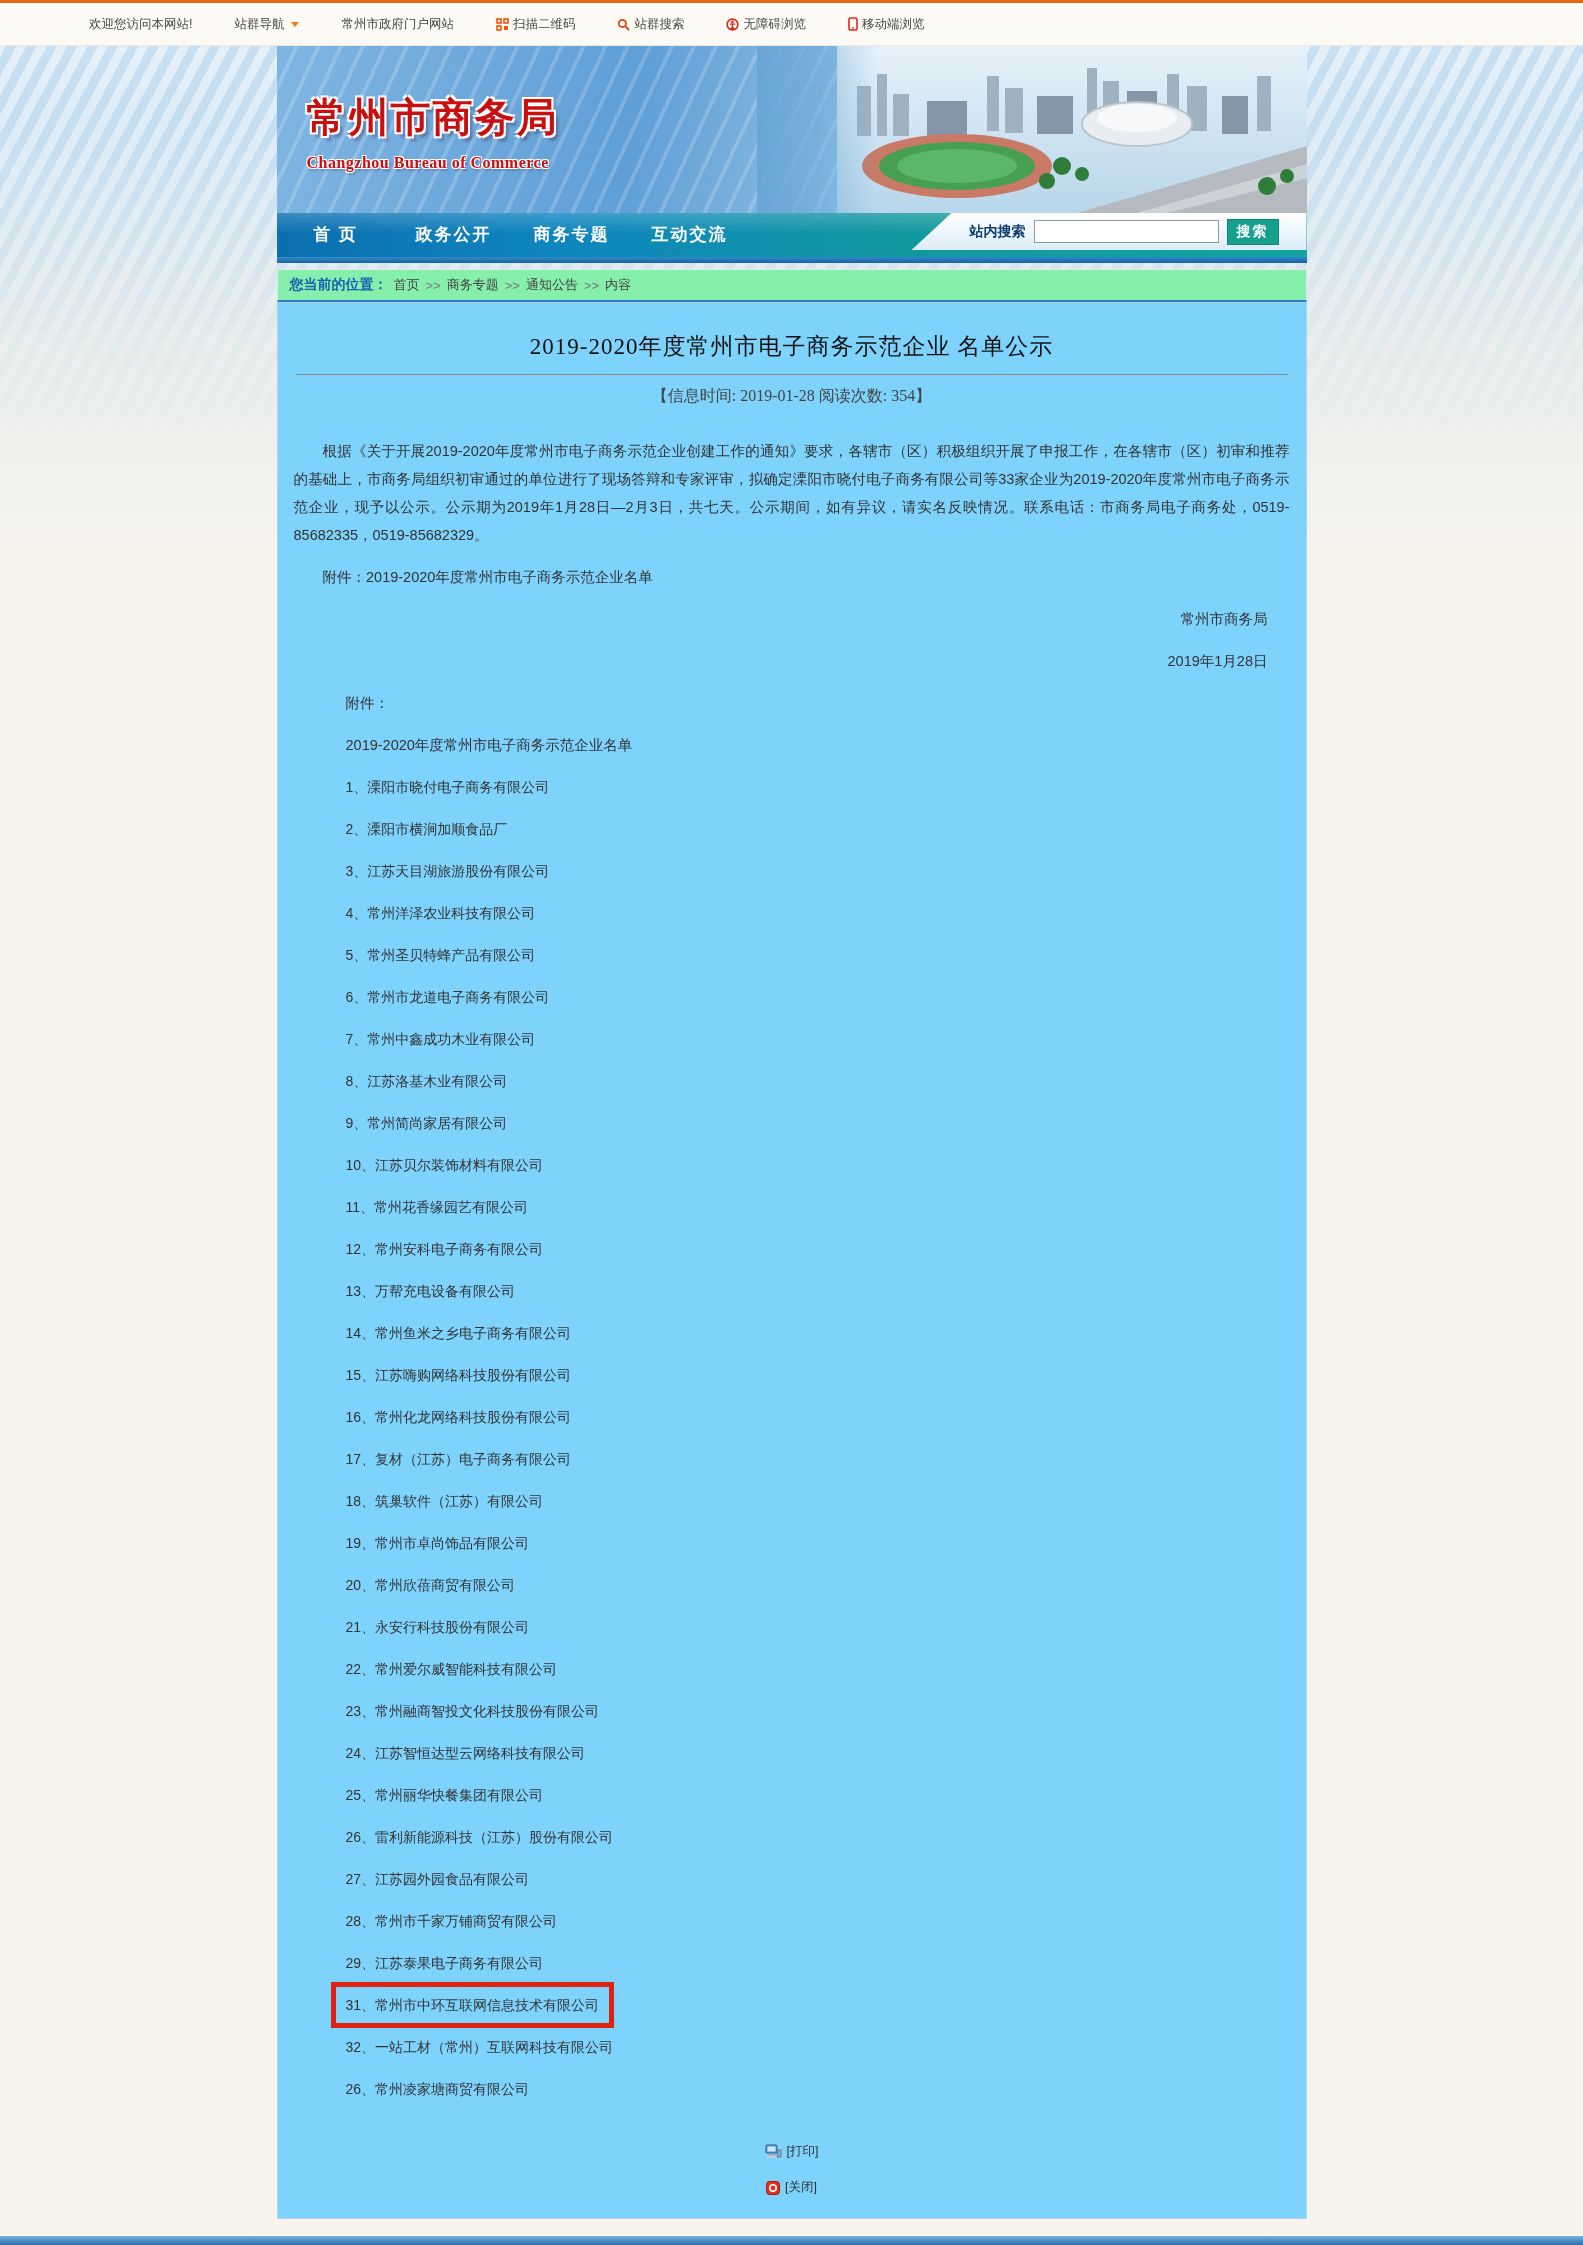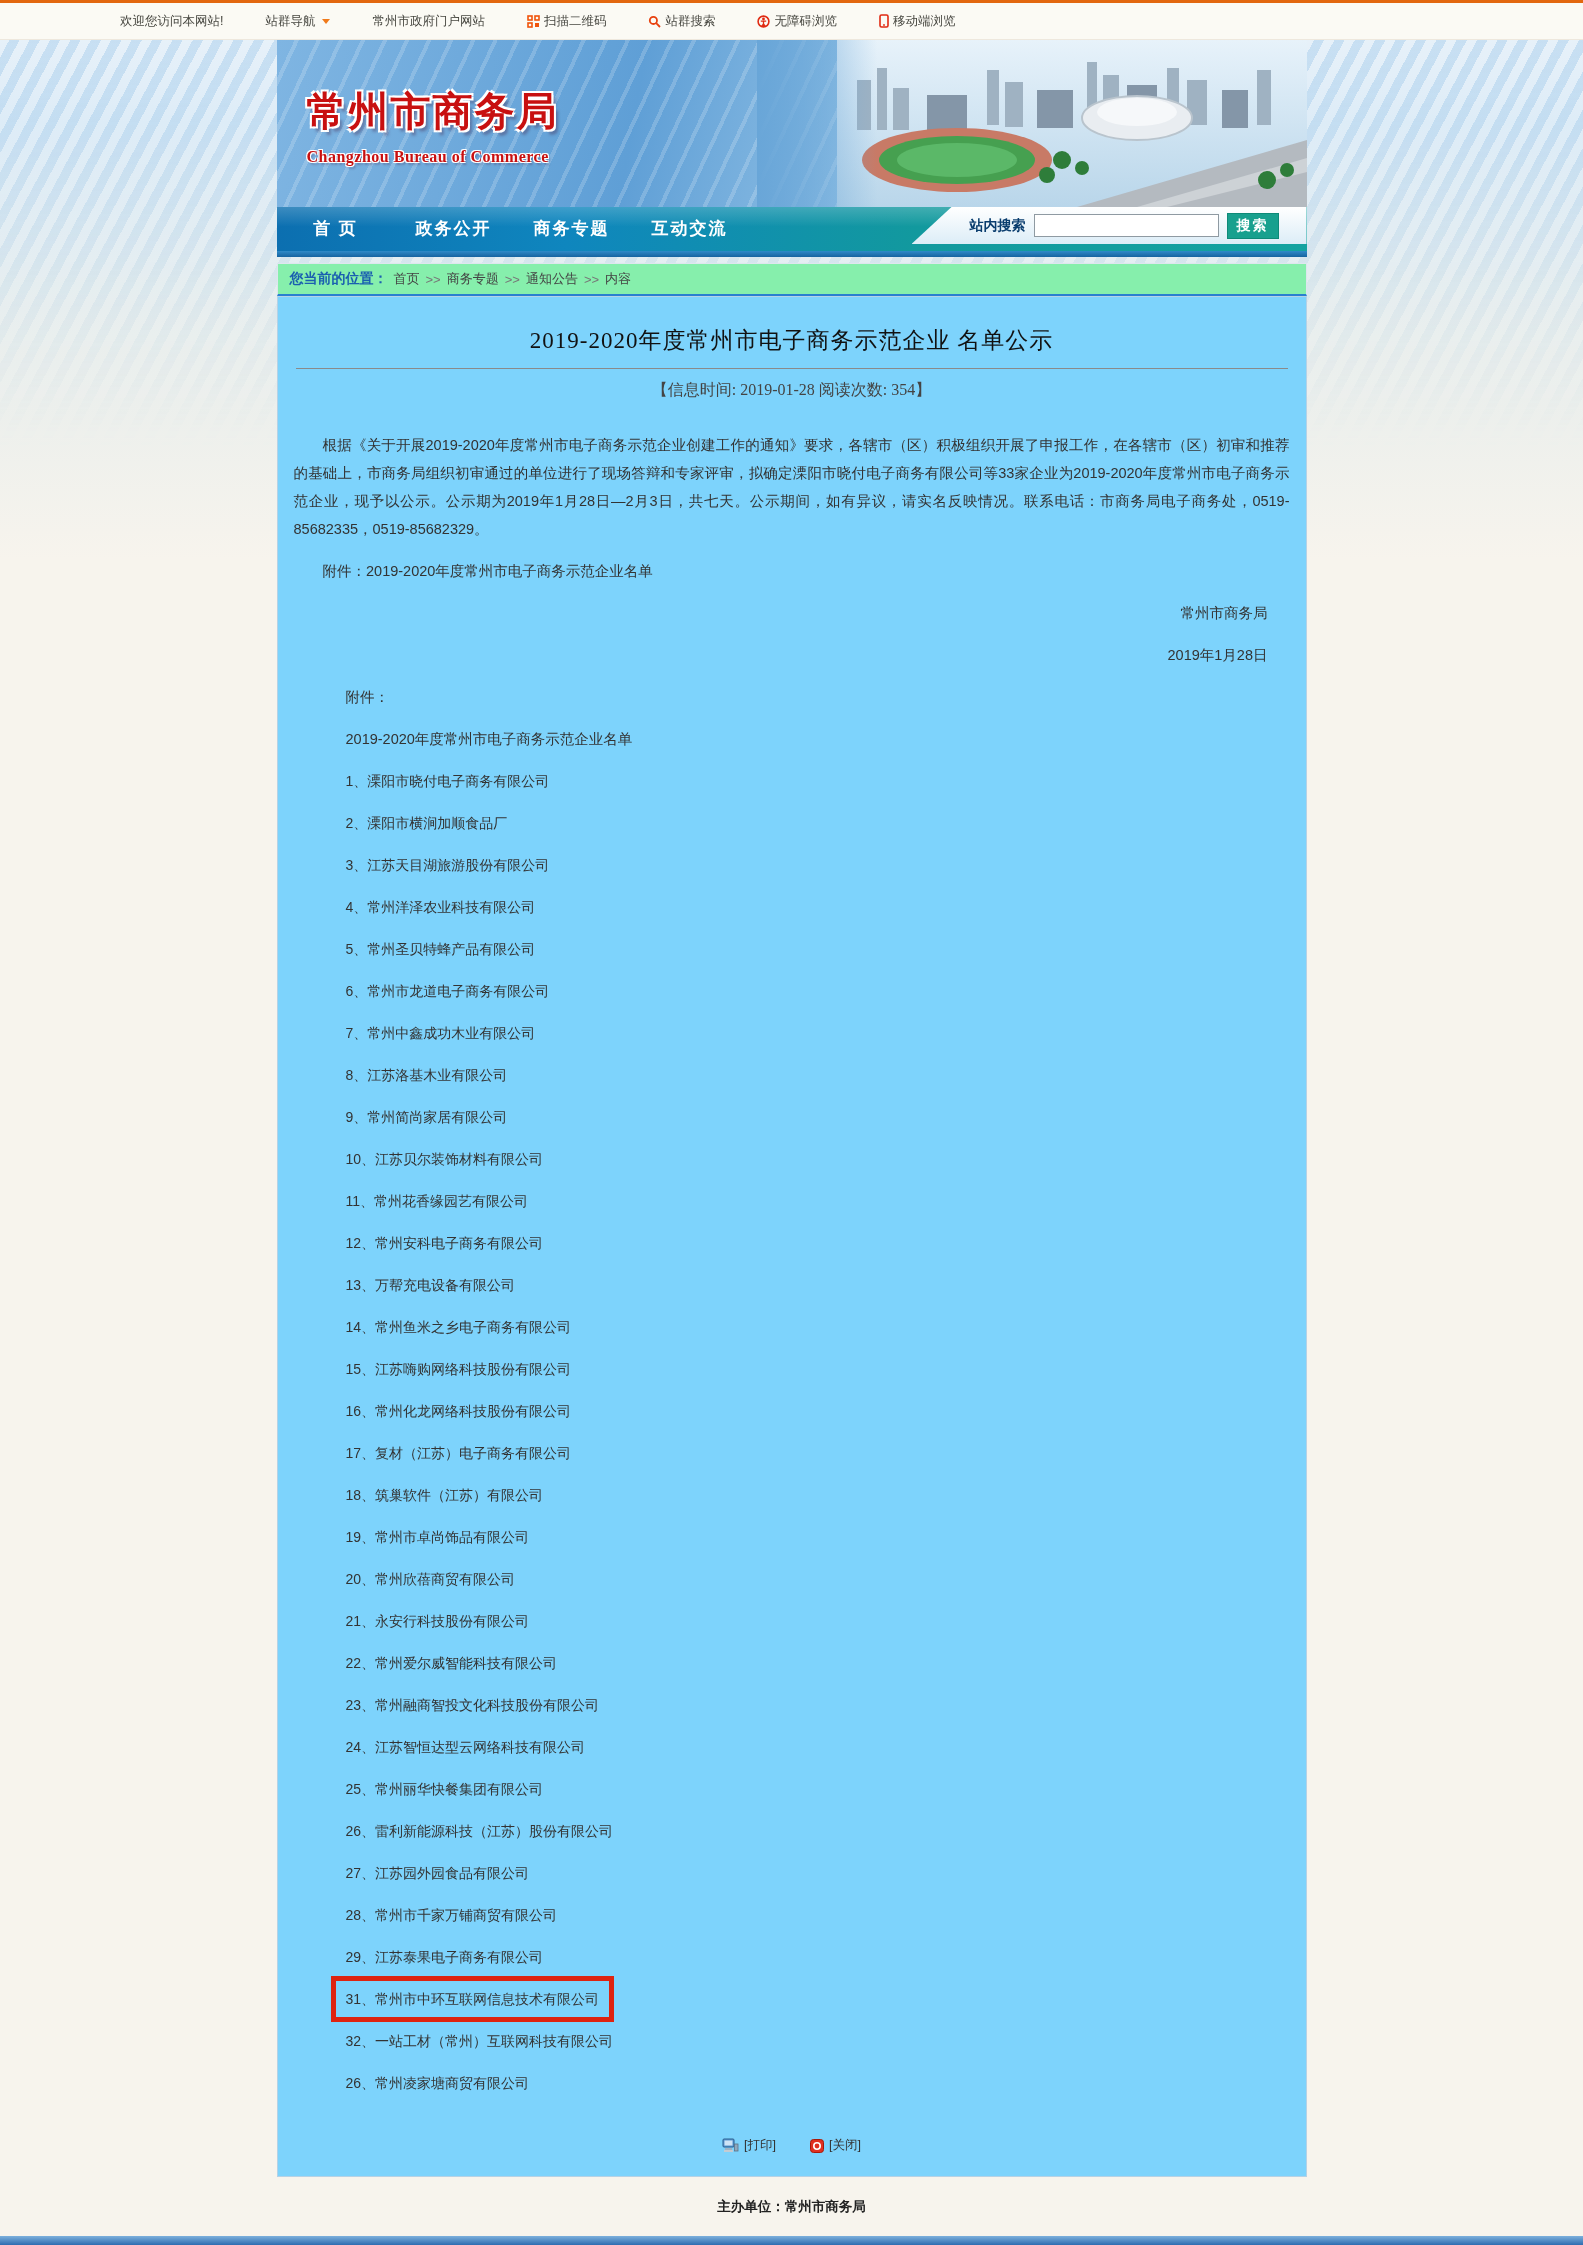--- a/index.html
+++ b/index.html
@@ -15,23 +15,23 @@
     background:linear-gradient(180deg,#dcebf7 0%,#cfe4f4 22%,#e7edec 60%,#f7f4ed 100%);
   }
   .bg-top::after {
     content:""; position:absolute; inset:0;
     background:repeating-linear-gradient(118deg, rgba(255,255,255,.55) 0 9px, rgba(150,195,232,.35) 9px 18px);
     -webkit-mask-image:linear-gradient(180deg, rgba(0,0,0,.75) 0%, rgba(0,0,0,.35) 45%, transparent 80%);
             mask-image:linear-gradient(180deg, rgba(0,0,0,.75) 0%, rgba(0,0,0,.35) 45%, transparent 80%);
   }
   
   .topbar {
-    position:relative; height:40px; border-top:3px solid #e2670f;
+    position:relative; height:46px; border-top:3px solid #e2670f;
     background:#fbfaf4; border-bottom:1px solid #eee8dd;
-    display:flex; align-items:center; gap:42px; padding-left:120px;
+    display:flex; align-items:center; gap:42px; padding-left:89px;
     font-size:12.5px; color:#474740; white-space:nowrap;
   }
   .topbar a { color:#474740; text-decoration:none; display:inline-flex; align-items:center; gap:4px; }
   .caret {
     width:0; height:0; border-left:4px solid transparent; border-right:4px solid transparent;
     border-top:5px solid #f07a1a; display:inline-block; margin-left:3px;
   }
   .ticon { display:inline-block; vertical-align:-2px; }
   
   .main-col { width:1030px; margin:0 auto; position:relative; }
@@ -102,21 +102,21 @@
   .art-meta { text-align:center; font-size:16px; color:#444; margin-top:11px;
     font-family:"Liberation Serif","DejaVu Serif",serif; }
   .art-body { font-size:14.5px; color:#333; margin-top:30px; }
   .lead { line-height:28px; text-indent:2em; text-align:justify; }
   .pline { line-height:28px; margin:14px 0; }
   .indent2 { text-indent:2em; }
   .alignr { text-align:right; padding-right:22px; }
   .listpad { padding-left:52px; }
   .company-row { line-height:28px; margin:14px 0; padding-left:52px; font-size:14px; }
   .company-row .hl { outline:5px solid #de2310; outline-offset:10px; }
-  .actions { display:flex; justify-content:center; align-items:center; gap:34px; margin-top:40px; font-size:12.5px; color:#333; }
+  .actions { display:flex; justify-content:center; align-items:center; gap:19px; margin-top:40px; font-size:12.5px; color:#333;flex-direction:column; }
   .actions a { color:#333; text-decoration:none; display:inline-flex; align-items:center; gap:5px; }
   
   .footer { text-align:center; margin-top:16px; font-size:12.5px; color:#333; line-height:27px; }
   .footer .host { font-weight:bold; font-size:13.5px; color:#222; }
   .bottom-bar { position:absolute; left:0; bottom:0; width:100%; height:9px;
     background:linear-gradient(180deg,#7db0dc 0%,#2e6cb0 100%); }
 </style>
 </head>
 <body>
 

